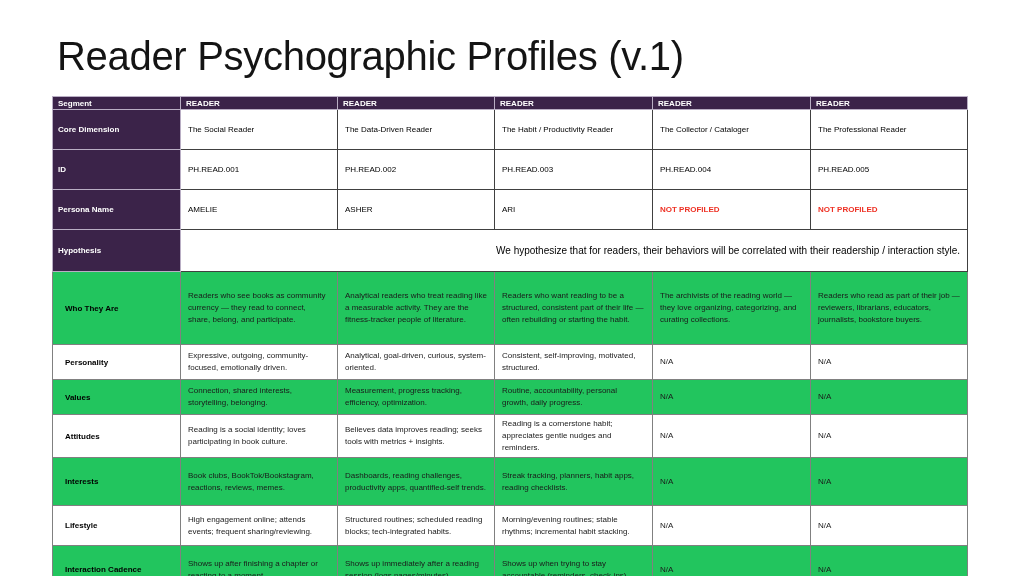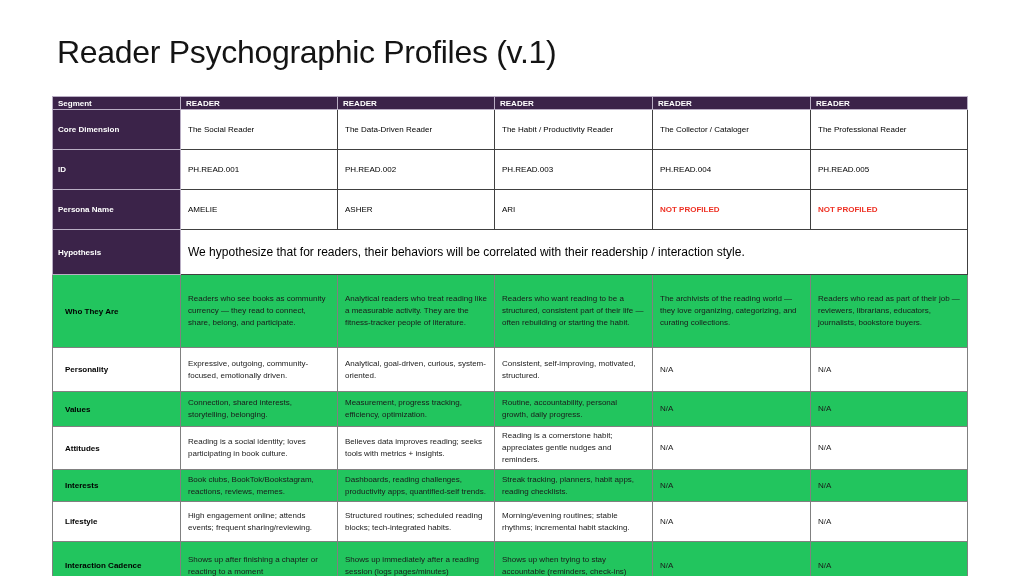--- a/index.html
+++ b/index.html
@@ -1,26 +1,26 @@
 <!DOCTYPE html>
 <html><head>
 <meta charset="utf-8">
 <style>
   * { margin:0; padding:0; box-sizing:border-box; }
   html,body { background:#e9e9e9; }
   body { font-family:"Liberation Sans", sans-serif; }
   .slide { position:relative; width:1024px; height:576px; background:#ffffff; overflow:hidden; margin:0 auto; }
-  .title { position:absolute; left:57px; top:34px; font-size:32px; letter-spacing:-0.3px; color:#141414; font-weight:400; }
+  .title { position:absolute; left:57px; top:34px; font-size:40px; letter-spacing:-0.3px; color:#141414; font-weight:400; }
   table.profiles { position:absolute; left:52px; top:96px; width:915px; border-collapse:collapse; table-layout:fixed; border-bottom:2px solid #3B2349; }
   th, td { font-size:8px; vertical-align:middle; overflow:hidden; }
   th { font-weight:bold; text-align:left; }
   .purple { background:#3B2349; color:#ffffff; padding:0 5px; border:1px solid #b9aec4; font-weight:bold; }
   .metaval { background:#ffffff; color:#000000; font-weight:normal; padding:15px 7px; border:1px solid #404040; }
   .alert { color:#EE3124; font-weight:bold; }
-  .hypo { text-align:left; font-size:12px; }
+  .hypo { text-align:right; font-size:10px; }
   .attr-label { font-weight:bold; color:#000; padding:2px 12px; border:1px solid #808080; }
   .attr { color:#1a1a1a; padding:3px 7px; border:1px solid #808080; line-height:1.5; }
   tr.shaded > th, tr.shaded > td { background:#22c55e; }
   tr.plain > th, tr.plain > td { background:#ffffff; }
 </style>
 </head>
 <body>
 
 <div class="slide">
   <h1 class="title">Reader Psychographic Profiles (v.1)</h1>
@@ -72,21 +72,21 @@
           <td class="metaval hypo" colspan="5">We hypothesize that for readers, their behaviors will be correlated with their readership / interaction style.</td>
         </tr>
         <tr class="shaded" style="height: 73px;">
           <th class="attr-label">Who They Are</th>
           <td class="attr">Readers who see books as community currency — they read to connect, share, belong, and participate.</td>
           <td class="attr">Analytical readers who treat reading like a measurable activity. They are the fitness-tracker people of literature.</td>
           <td class="attr">Readers who want reading to be a structured, consistent part of their life — often rebuilding or starting the habit.</td>
           <td class="attr">The archivists of the reading world — they love organizing, categorizing, and curating collections.</td>
           <td class="attr">Readers who read as part of their job — reviewers, librarians, educators, journalists, bookstore buyers.</td>
         </tr>
-        <tr class="plain" style="height: 44px;">
+        <tr class="plain" style="height: 35px;">
           <th class="attr-label">Personality</th>
           <td class="attr">Expressive, outgoing, community-focused, emotionally driven.</td>
           <td class="attr">Analytical, goal-driven, curious, system-oriented.</td>
           <td class="attr">Consistent, self-improving, motivated, structured.</td>
           <td class="attr">N/A</td>
           <td class="attr">N/A</td>
         </tr>
         <tr class="shaded" style="height: 35px;">
           <th class="attr-label">Values</th>
           <td class="attr">Connection, shared interests, storytelling, belonging.</td>
@@ -96,21 +96,21 @@
           <td class="attr">N/A</td>
         </tr>
         <tr class="plain" style="height: 40px;">
           <th class="attr-label">Attitudes</th>
           <td class="attr">Reading is a social identity; loves participating in book culture.</td>
           <td class="attr">Believes data improves reading; seeks tools with metrics + insights.</td>
           <td class="attr">Reading is a cornerstone habit; appreciates gentle nudges and reminders.</td>
           <td class="attr">N/A</td>
           <td class="attr">N/A</td>
         </tr>
-        <tr class="shaded" style="height: 32px;">
+        <tr class="shaded" style="height: 48px;">
           <th class="attr-label">Interests</th>
           <td class="attr">Book clubs, BookTok/Bookstagram, reactions, reviews, memes.</td>
           <td class="attr">Dashboards, reading challenges, productivity apps, quantified-self trends.</td>
           <td class="attr">Streak tracking, planners, habit apps, reading checklists.</td>
           <td class="attr">N/A</td>
           <td class="attr">N/A</td>
         </tr>
         <tr class="plain" style="height: 40px;">
           <th class="attr-label">Lifestyle</th>
           <td class="attr">High engagement online; attends events; frequent sharing/reviewing.</td>

